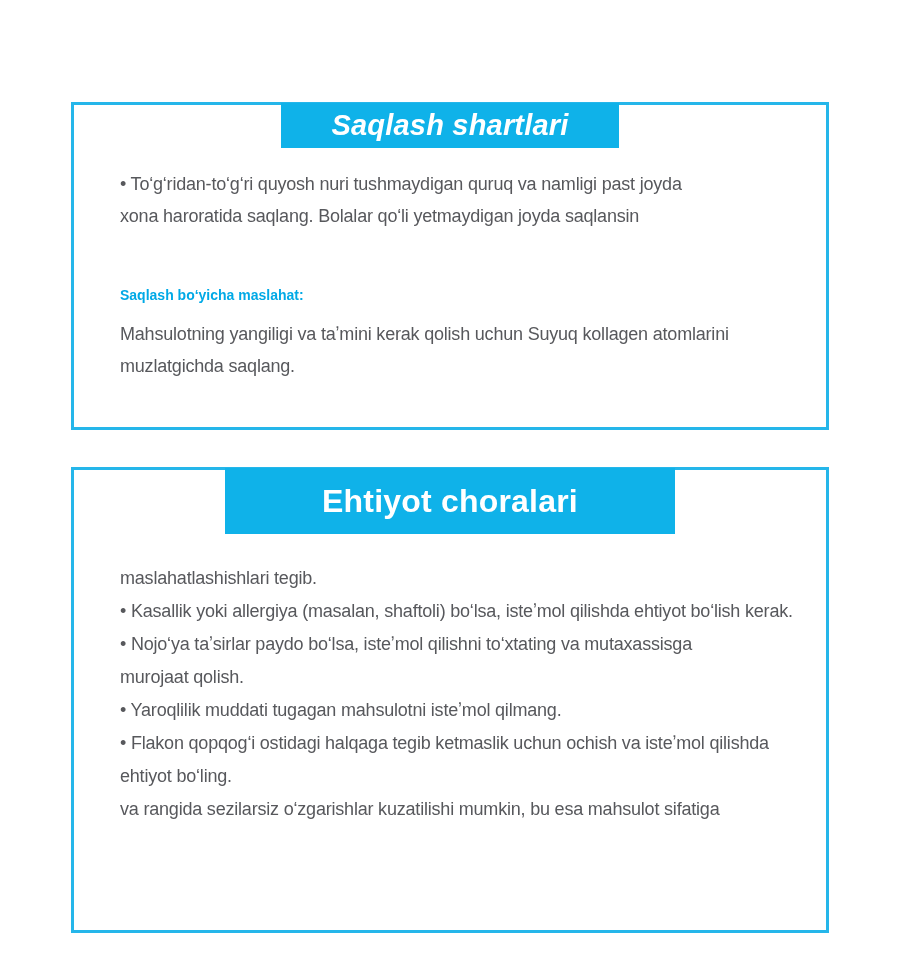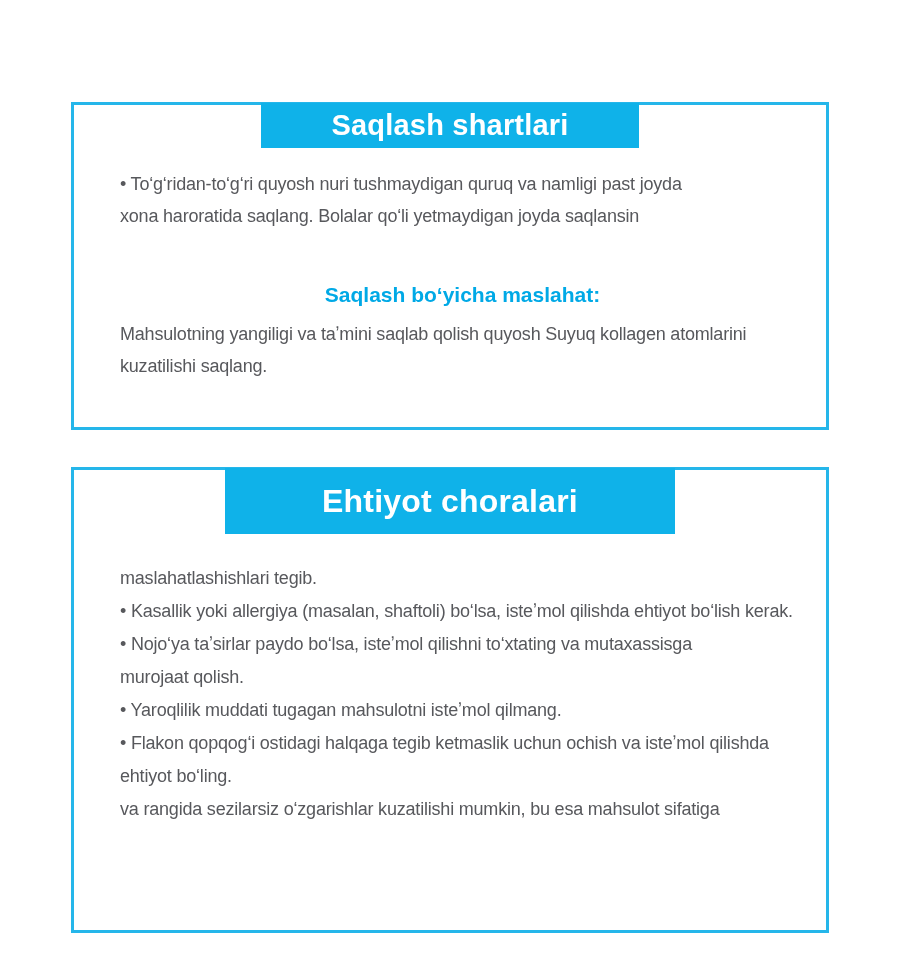--- a/index.html
+++ b/index.html
@@ -33,21 +33,21 @@
     transform:translateX(-50%);
     background:var(--accent);
     color:var(--banner-text);
     display:flex;
     align-items:center;
     justify-content:center;
     font-weight:700;
     letter-spacing:0.2px;
     white-space:nowrap;
   }
-  .banner1{width:378px;height:45px;font-size:29px;}
+  .banner1{width:338px;height:45px;font-size:29px;font-style:italic;}
   .banner2{width:450px;height:66px;font-size:32px;}
   .content{
     position:absolute;
     left:0;top:0;right:0;bottom:0;
     padding-left:46px;
     padding-right:21px;
     overflow:hidden;
   }
   .line{
     font-size:18px;
@@ -56,45 +56,44 @@
     white-space:nowrap;
     letter-spacing:-0.2px;
   }
   .box1 .line{line-height:32px;height:32px;}
   .box2 .line{line-height:33px;height:33px;}
   .bullets1{margin-top:63px;}
   .subtitle{
     margin-top:49px;
     height:28px;
     line-height:28px;
-    font-size:21px;
+    font-size:14px;
     font-weight:700;
     color:var(--subtitle);
     white-space:nowrap;
-    text-align:center;
   }
   .para1{margin-top:9px;}
   .lines2{margin-top:92px;}
 </style>
 </head>
 <body>
 
 <section class="box box1">
   <div class="banner banner1">
     <span>Saqlash shartlari</span>
   </div>
   <div class="content">
     <div class="bullets1">
       <div class="line">• Toʻgʻridan-toʻgʻri quyosh nuri tushmaydigan quruq va namligi past joyda</div>
       <div class="line">xona haroratida saqlang. Bolalar qoʻli yetmaydigan joyda saqlansin</div>
     </div>
     <h3 class="subtitle">Saqlash boʻyicha maslahat:</h3>
     <div class="para1">
-      <div class="line">Mahsulotning yangiligi va taʼmini saqlab qolish quyosh Suyuq kollagen atomlarini</div>
-      <div class="line">kuzatilishi saqlang.</div>
+      <div class="line">Mahsulotning yangiligi va taʼmini kerak qolish uchun Suyuq kollagen atomlarini</div>
+      <div class="line">muzlatgichda saqlang.</div>
     </div>
   </div>
 </section>
 
 <section class="box box2">
   <div class="banner banner2">
     <span>Ehtiyot choralari</span>
   </div>
   <div class="content">
     <div class="lines2">

